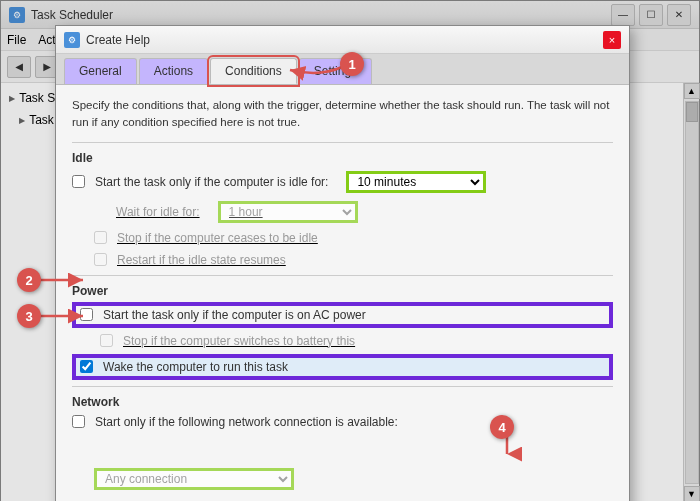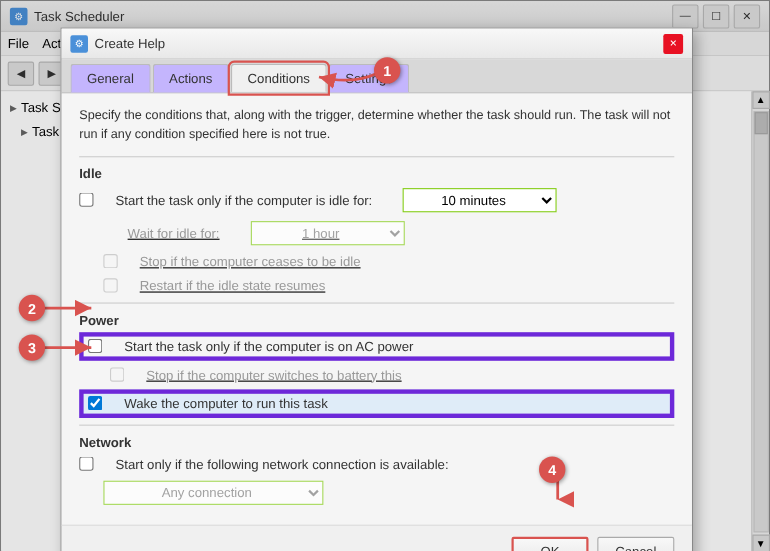--- a/index.html
+++ b/index.html
@@ -250,21 +250,21 @@
 
     .divider {
       border: none;
       border-top: 1px solid #ccc;
       margin: 6px 0;
     }
 
     .option-row {
       display: flex;
       align-items: center;
-      gap: 20px;
+      gap: 10px;
       margin: 4px 0;
       padding: 2px 0;
     }
 
     .option-row.indented {
       padding-left: 22px;
       text-decoration: underline;
     }
 
     .option-row.double-indented {
@@ -285,25 +285,24 @@
       width: 13px;
       height: 13px;
       margin: 0;
       cursor: pointer;
       accent-color: #0078d7;
     }
 
     select {
       height: 22px;
       font-size: 12px;
-      border: 1px solid #84cc16;
+      border: 3px solid #84cc16;
       background: white;
       padding: 0 4px;
       min-width: 160px;
-      text-align: center;
     }
 
     .highlighted-row {
       border: 4px solid #6d28d9;
       padding: 2px 4px;
       margin: 2px 0;
     }
 
     .highlighted-row.checked-blue {
       background: rgba(173, 216, 255, 0.3);
@@ -460,21 +459,21 @@
     </div>
 
     <hr class="divider">
 
     <div class="section-label">Network</div>
     <div class="option-row">
       <input type="checkbox" id="cb-net" style="">
       <label class="option-label" for="cb-net">Start only if the following network connection is available:</label>
     </div>
     <div class="option-row" style="padding-left:22px;">
-      <select style="min-width:200px;" disabled="">
+      <select style="min-width:200px;margin-top:31px;" disabled="">
         <option>Any connection</option>
       </select>
     </div>
   </div>
 
   <div class="modal-footer">
     <button class="footer-btn ok-btn">OK</button>
     <button class="footer-btn">Cancel</button>
   </div>
 </div>

